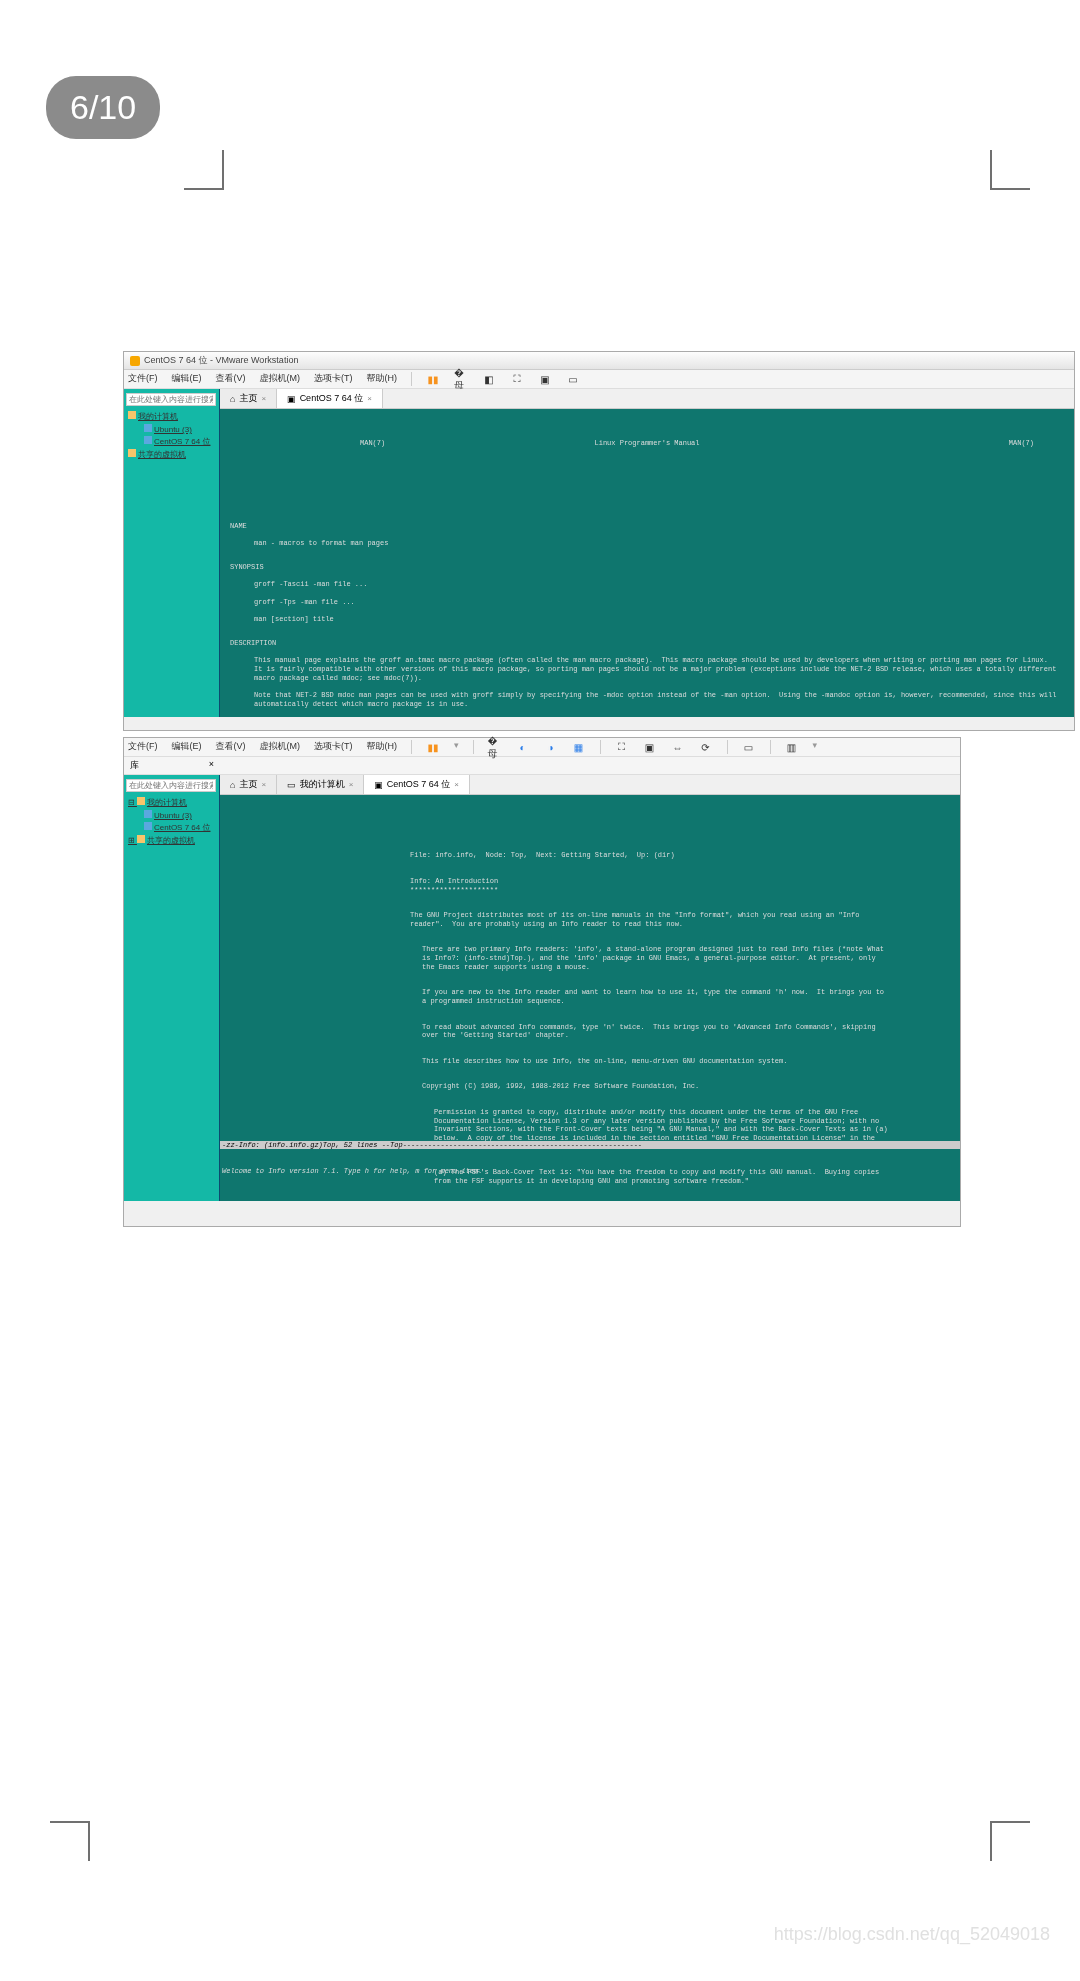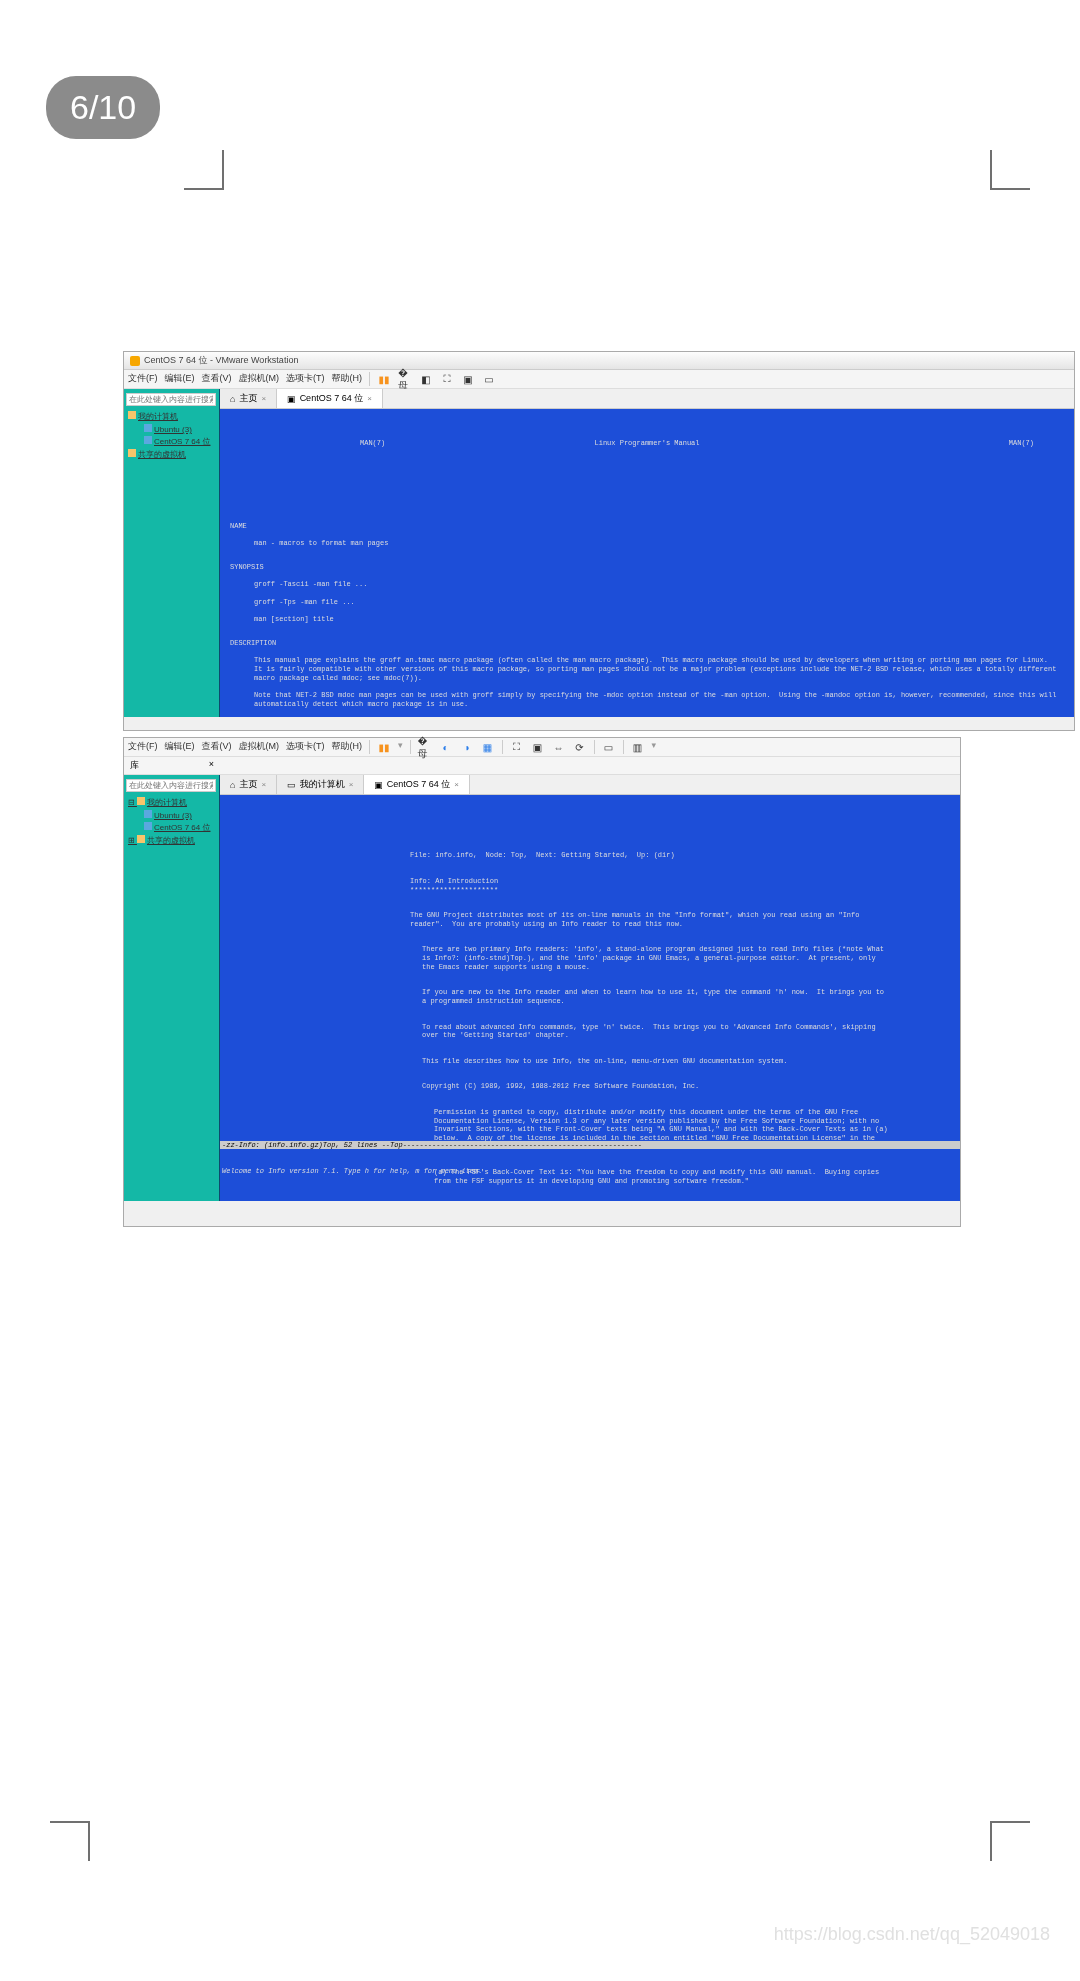--- a/index.html
+++ b/index.html
@@ -55,21 +55,21 @@
   width: 10px; height: 10px;
   background: #f7a700;
   border-radius: 2px;
 }
 .menubar {
   background: #f5f5f5;
   padding: 2px 4px;
   font-size: 9px;
   color: #333;
   display: flex;
-  gap: 7px;
+  gap: 14px;
   border-bottom: 1px solid #ddd;
 }
 .menubar span { cursor: default; }
 .toolbar-sep { width:1px; height:14px; background:#ccc; }
 .btn-icon {
   width: 14px; height: 14px;
   display: inline-flex;
   align-items: center;
   justify-content: center;
   font-size: 10px;
@@ -116,21 +116,21 @@
 }
 .tab.active { background: #fff; }
 .tab-close { color:#888; font-size:8px; }
 .content {
   flex: 1;
   display: flex;
   flex-direction: column;
 }
 .terminal {
   flex: 1;
-  background: #1d4ed8;
+  background: #0f766e;
   color: #ddd;
   font-family: "Courier New", monospace;
   font-size: 7px;
   line-height: 1.25;
   padding: 6px 10px;
   overflow: hidden;
   white-space: pre-wrap;
   position: relative;
 }
 .terminal .hdr-left { position:absolute; top:30px; left:140px; }
@@ -302,21 +302,21 @@
             <span>CentOS 7 64 位</span>
             <span class="tab-close">×</span>
           </div>
       </div>
       <div class="terminal">
         <div class="info-body">
 <p>File: info.info,  Node: Top,  Next: Getting Started,  Up: (dir)</p>
 <p><span>Info: An Introduction</span><br><span>*********************</span></p>
 <p>The GNU Project distributes most of its on-line manuals in the "Info format", which you read using an "Info reader".  You are probably using an Info reader to read this now.</p>
 <p class="info-indent">There are two primary Info readers: 'info', a stand-alone program designed just to read Info files (*note What is Info?: (info-stnd)Top.), and the 'info' package in GNU Emacs, a general-purpose editor.  At present, only the Emacs reader supports using a mouse.</p>
-<p class="info-indent">If you are new to the Info reader and when to learn how to use it, type the command 'h' now.  It brings you to a programmed instruction sequence.</p>
+<p class="info-indent">If you are new to the Info reader and want to learn how to use it, type the command 'h' now.  It brings you to a programmed instruction sequence.</p>
 <p class="info-indent">To read about advanced Info commands, type 'n' twice.  This brings you to 'Advanced Info Commands', skipping over the 'Getting Started' chapter.</p>
 <p class="info-indent">This file describes how to use Info, the on-line, menu-driven GNU documentation system.</p>
 <p class="info-indent">Copyright (C) 1989, 1992, 1988-2012 Free Software Foundation, Inc.</p>
 <p class="info-indent" style="margin-left:24px">Permission is granted to copy, distribute and/or modify this document under the terms of the GNU Free Documentation License, Version 1.3 or any later version published by the Free Software Foundation; with no Invariant Sections, with the Front-Cover texts being "A GNU Manual," and with the Back-Cover Texts as in (a) below.  A copy of the license is included in the section entitled "GNU Free Documentation License" in the Emacs manual.</p>
 <p class="info-indent" style="margin-left:24px">(a) The FSF's Back-Cover Text is: "You have the freedom to copy and modify this GNU manual.  Buying copies from the FSF supports it in developing GNU and promoting software freedom."</p>
 
 
         </div>
         <div style="position:absolute;bottom:8px;left:0;right:0;font-size:7px;font-style:italic;">
           <div class="statusline-full">-zz-Info: (info.info.gz)Top, 52 lines --Top---------------------------------------------------------</div>

